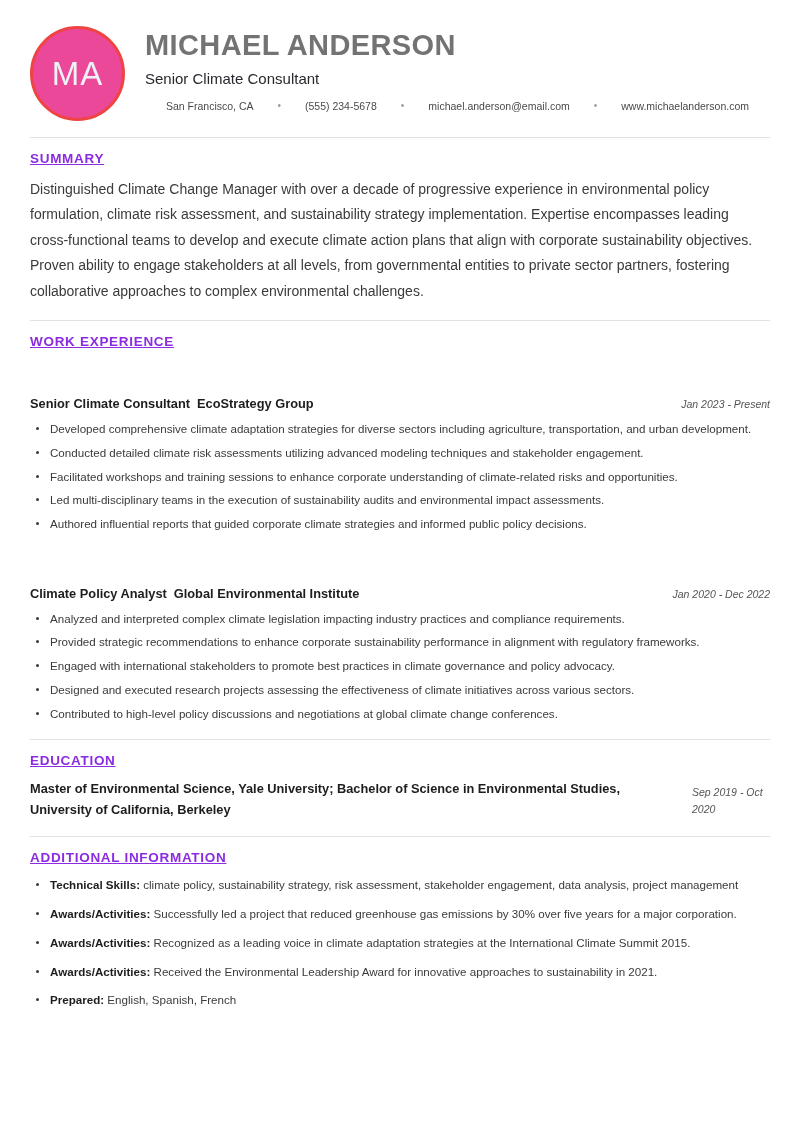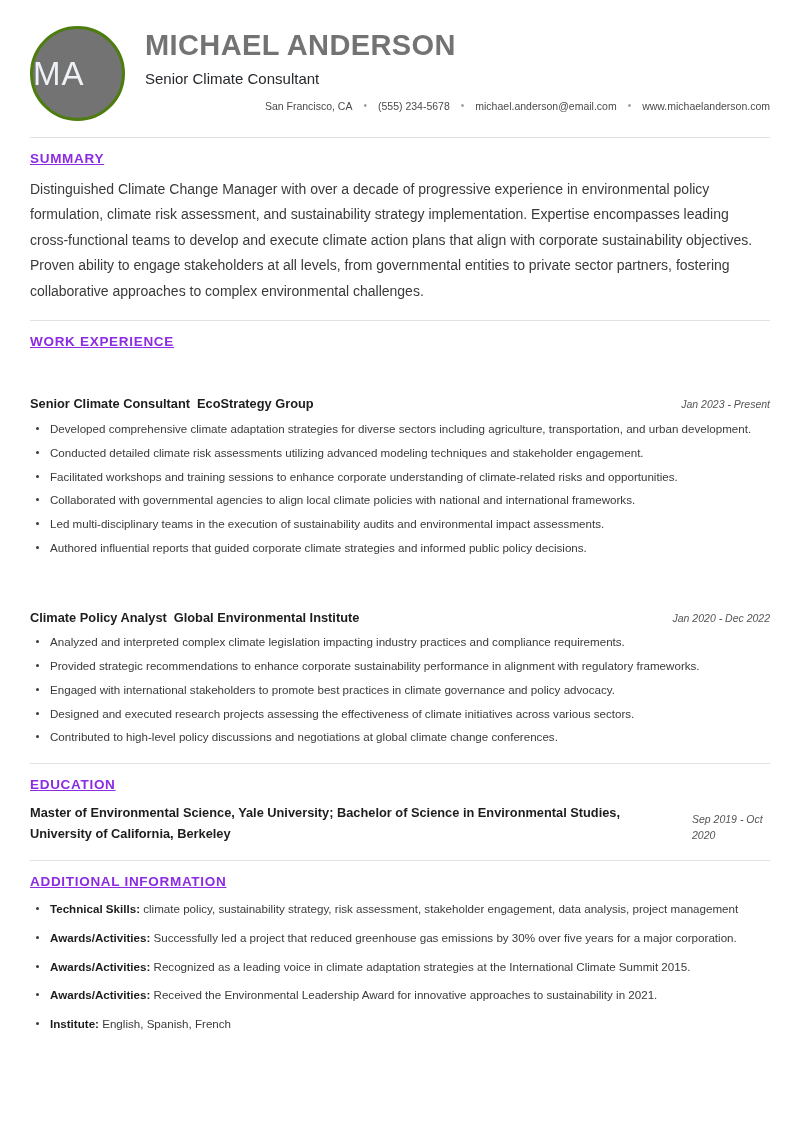--- a/index.html
+++ b/index.html
@@ -12,23 +12,23 @@
     color: #333333;
     -webkit-font-smoothing: antialiased;
   }
   .page { padding: 22px 30px 20px 30px; }
 
   
   .header { display: flex; align-items: flex-start; gap: 0; }
   .avatar-wrap { flex: 0 0 auto; padding-top: 4px; }
   .avatar {
     width: 95px; height: 95px; border-radius: 50%;
-    background: #737373;
-    border: 3px solid #4d7c0f;
-    display: flex; align-items: center; justify-content: flex-start;
+    background: #ec4899;
+    border: 3px solid #ef4444;
+    display: flex; align-items: center; justify-content: center;
   }
   .avatar-initials {
     color: #eef1f5;
     font-size: 33px;
     font-weight: 400;
     letter-spacing: 1px;
     font-family: "Liberation Sans", sans-serif;
   }
   .head-text { flex: 1 1 auto; padding-left: 20px; padding-top: 8px; }
   .full-name {
@@ -41,26 +41,26 @@
   }
   .job-subtitle {
     color: #25282c;
     font-size: 15px;
     font-weight: 400;
     margin: 0 0 12px 0;
     line-height: 1.2;
   }
   .contact-line {
     display: flex;
-    justify-content: flex-end;
+    justify-content: center;
     align-items: center;
     flex-wrap: wrap;
     font-size: 10.5px;
     color: #4a4a4a;
-    gap: 0;
+    gap: 13px;
   }
   .contact-item { white-space: nowrap; }
   .contact-sep {
     color: #9a9a9a;
     padding: 0 11px;
     font-size: 10px;
   }
 
   
   .divider {
@@ -130,21 +130,21 @@
     left: -12px;
     top: 7px;
     width: 3px; height: 3px;
     border-radius: 50%;
     background: #3a3a3a;
   }
 
   
   .edu-row {
     display: flex;
-    align-items: flex-end;
+    align-items: center;
     justify-content: space-between;
     gap: 0;
   }
   .edu-degree {
     font-size: 12.8px;
     font-weight: bold;
     color: #1d1d1d;
     line-height: 1.6;
     max-width: 645px;
   }
@@ -221,21 +221,20 @@
     <div id="jobs-container">
         <div class="job">
           <div class="job-head">
             <div class="job-heading"><span>Senior Climate Consultant</span><span class="job-company">EcoStrategy Group</span></div>
             <div class="job-date">Jan 2023 - Present</div>
           </div>
           <ul class="bullets">
             <li>Developed comprehensive climate adaptation strategies for diverse sectors including agriculture, transportation, and urban development.</li>
             <li>Conducted detailed climate risk assessments utilizing advanced modeling techniques and stakeholder engagement.</li>
             <li>Facilitated workshops and training sessions to enhance corporate understanding of climate-related risks and opportunities.</li>
-            <li>Collaborated with governmental agencies to align local climate policies with national and international frameworks.</li>
             <li>Led multi-disciplinary teams in the execution of sustainability audits and environmental impact assessments.</li>
             <li>Authored influential reports that guided corporate climate strategies and informed public policy decisions.</li>
           </ul>
         </div>
         <div class="job">
           <div class="job-head">
             <div class="job-heading"><span>Climate Policy Analyst</span><span class="job-company">Global Environmental Institute</span></div>
             <div class="job-date">Jan 2020 - Dec 2022</div>
           </div>
           <ul class="bullets">
@@ -261,17 +260,17 @@
   </div>
 
   <hr class="divider">
   <div class="section">
     <h2 class="section-title">ADDITIONAL INFORMATION</h2>
     <ul class="info-list" id="info-container">
         <li><span class="info-label">Technical Skills:</span><span> climate policy, sustainability strategy, risk assessment, stakeholder engagement, data analysis, project management</span></li>
         <li><span class="info-label">Awards/Activities:</span><span> Successfully led a project that reduced greenhouse gas emissions by 30% over five years for a major corporation.</span></li>
         <li><span class="info-label">Awards/Activities:</span><span> Recognized as a leading voice in climate adaptation strategies at the International Climate Summit 2015.</span></li>
         <li><span class="info-label">Awards/Activities:</span><span> Received the Environmental Leadership Award for innovative approaches to sustainability in 2021.</span></li>
-        <li><span class="info-label">Institute:</span><span> English,  Spanish,  French</span></li>
+        <li><span class="info-label">Prepared:</span><span> English,  Spanish,  French</span></li>
       </ul>
   </div>
 
 </div>
 
 </body></html>

